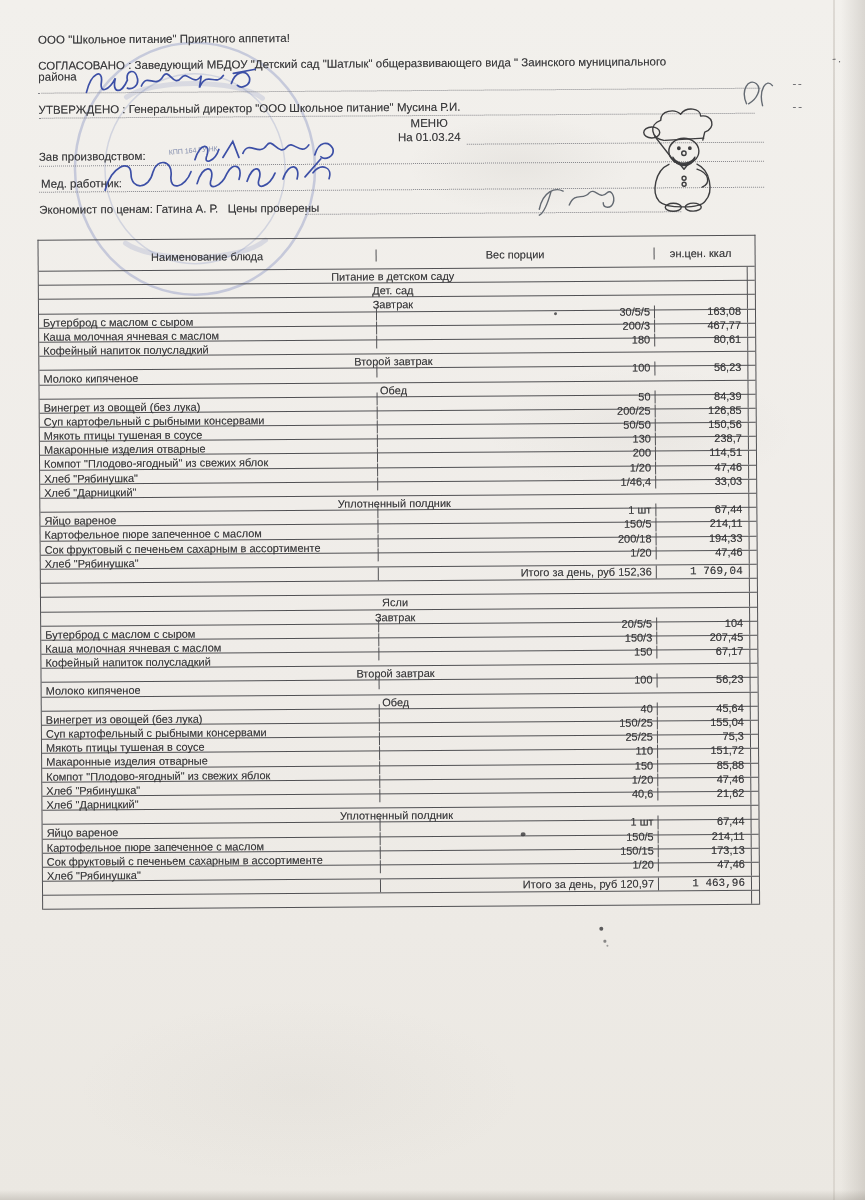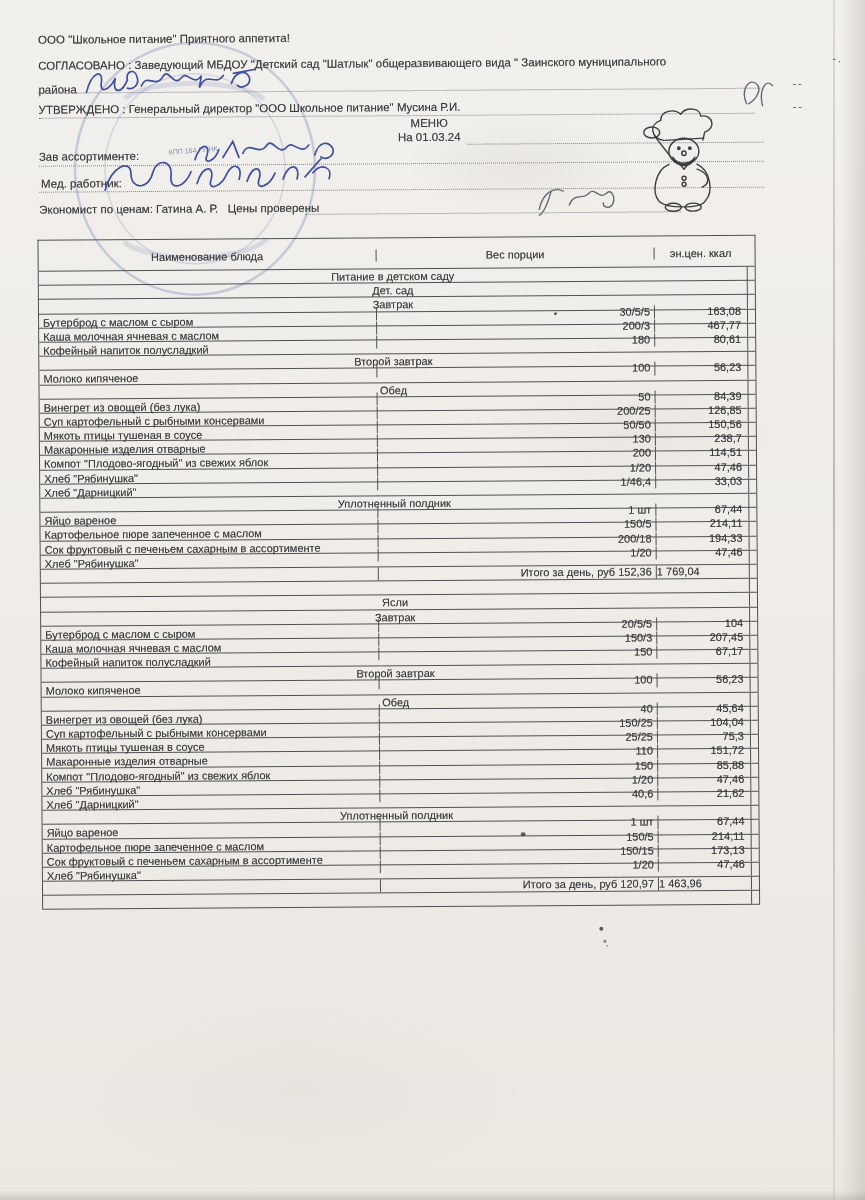--- a/index.html
+++ b/index.html
@@ -33,21 +33,21 @@
   .thead .c { text-align:center; }
   .trow { height:14.2px; }
   .c { position:relative; }
   .b { border-left:1px solid #515154; }
   .span { grid-column:1/4; }
   .sec { text-align:center; line-height:14px; }
   .name { padding-left:4px; line-height:13px; transform:translateY(2px); white-space:nowrap; }
   .num { text-align:right; padding-right:4px; line-height:12px; transform:translateY(-5px); white-space:nowrap; }
   .kcal { padding-right:6px; }
   .tlabel { text-align:right; padding-right:4px; line-height:13px; white-space:nowrap; }
-  .tnum { text-align:left; padding-right:6px; line-height:13px; white-space:nowrap; }
+  .tnum { text-align:right; padding-right:6px; line-height:13px; white-space:nowrap;font-family:Liberation Mono, monospace; }
 
   svg { position:absolute; overflow:visible; }
   .ink { stroke:#3c4fa6; stroke-width:1.7; fill:none; stroke-linecap:round; }
   .gink { stroke:#646a72; stroke-width:1.4; fill:none; stroke-linecap:round; }
   .draw { stroke:#3d3d3f; stroke-width:1.4; fill:none; stroke-linecap:round; stroke-linejoin:round; }
 
   .speck { position:absolute; background:rgba(55,55,57,0.8); border-radius:50%; }
 
   
   .crease { position:absolute; left:833px; top:0; width:2px; height:1200px;
@@ -66,34 +66,34 @@
     <svg style="left:70px;top:35px;width:260px;height:265px" viewBox="0 0 260 265">
       <ellipse cx="128" cy="132" rx="120" ry="126" fill="none" stroke="rgba(85,105,175,0.28)" stroke-width="2.5"></ellipse>
       <ellipse cx="128" cy="132" rx="90" ry="95" fill="none" stroke="rgba(85,105,175,0.20)" stroke-width="1.5"></ellipse>
       <text x="102" y="116" font-size="7" fill="rgba(70,95,170,0.45)" transform="rotate(-4 128 116)">КПП 164 ГУ НК</text>
       <path d="M60,60 C85,42 170,42 196,62 M58,206 C86,226 172,226 198,204" fill="none" stroke="rgba(85,105,175,0.16)" stroke-width="5" stroke-linecap="round"></path>
     </svg>
 
     <div class="line" style="left:42px;top:31px">ООО "Школьное питание" Приятного аппетита!</div>
 
     <div class="line" style="left:42px;top:57px">СОГЛАСОВАНО : Заведующий МБДОУ "Детский сад "Шатлык" общеразвивающего вида " Заинского муниципального</div>
-    <div class="line" style="left:42px;top:81px">района</div>
+    <div class="line" style="left:42px;top:68px">района</div>
     <div class="dotline" style="left:42px;top:90px;width:722px"></div>
     <div class="dash" style="left:836px;top:55px">-.</div>
     <div class="dash" style="left:796px;top:80px">--</div>
 
     <div class="line" style="left:42px;top:101px">УТВЕРЖДЕНО : Генеральный директор "ООО Школьное питание" Мусина Р.И.</div>
     <div class="dotline" style="left:42px;top:115px;width:716px"></div>
     <div class="dash" style="left:796px;top:103px">--</div>
 
     <div class="line center" style="top:117px">МЕНЮ</div>
     <div class="line center" style="top:131px">На 01.03.24</div>
     <div class="dotline" style="left:470px;top:144px;width:297px"></div>
 
-    <div class="line" style="left:42px;top:148px">Зав ассортименте:</div>
+    <div class="line" style="left:42px;top:148px">Зав производством:</div>
     <div class="dotline" style="left:42px;top:163px;width:725px"></div>
 
     <div class="line" style="left:44px;top:175px">Мед. работник:</div>
     <div class="dotline" style="left:42px;top:189px;width:725px"></div>
 
     <div class="line" style="left:42px;top:201px">Экономист по ценам: Гатина А. Р.&nbsp;&nbsp;&nbsp;Цены проверены</div>
     <div class="dotline" style="left:308px;top:213px;width:376px"></div>
 
     <svg class="ink" style="left:85px;top:58px;width:180px;height:45px" viewBox="0 0 180 45">
       <path d="M5,32 C10,12 22,8 20,22 C18,34 28,30 34,18 C30,34 40,34 46,20 C44,10 54,8 56,18 C58,26 50,30 46,28 M60,26 C66,12 74,30 82,16 C88,8 92,28 100,18 C106,10 112,28 120,16 L118,28 C126,10 134,28 142,16 M150,24 C154,12 164,10 168,18 C170,26 160,30 156,26 M152,14 L174,10"></path>
@@ -304,21 +304,21 @@
           </div>
           <div class="trow item">
             <div class="c name">Винегрет из овощей (без лука)</div>
             <div class="c num b">40</div>
             <div class="c num kcal b">45,64</div>
             <div class="c b"></div>
           </div>
           <div class="trow item">
             <div class="c name">Суп картофельный с рыбными консервами</div>
             <div class="c num b">150/25</div>
-            <div class="c num kcal b">104,04</div>
+            <div class="c num kcal b">155,04</div>
             <div class="c b"></div>
           </div>
           <div class="trow item">
             <div class="c name">Мякоть птицы тушеная в соусе</div>
             <div class="c num b">25/25</div>
             <div class="c num kcal b">75,3</div>
             <div class="c b"></div>
           </div>
           <div class="trow item">
             <div class="c name">Макаронные изделия отварные</div>

